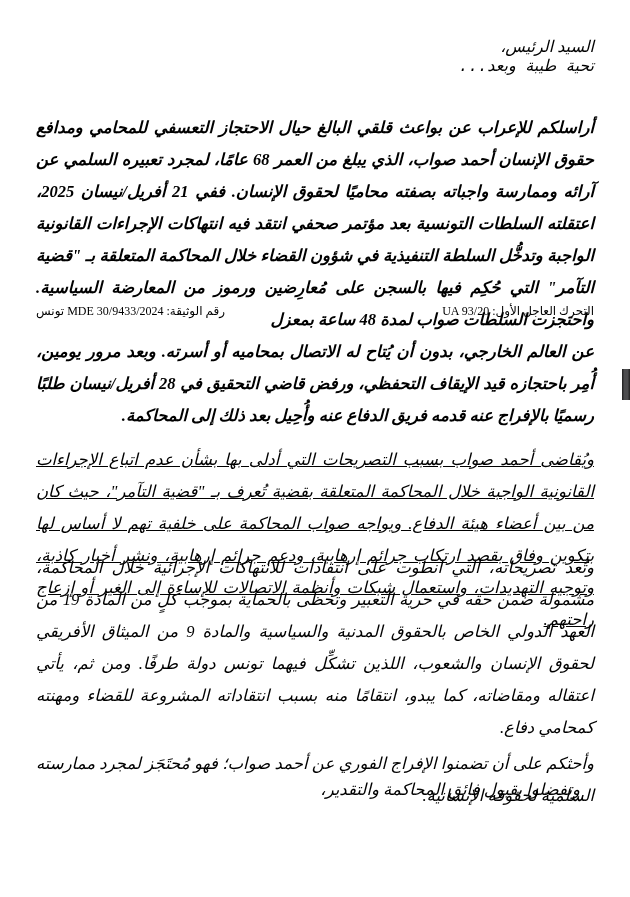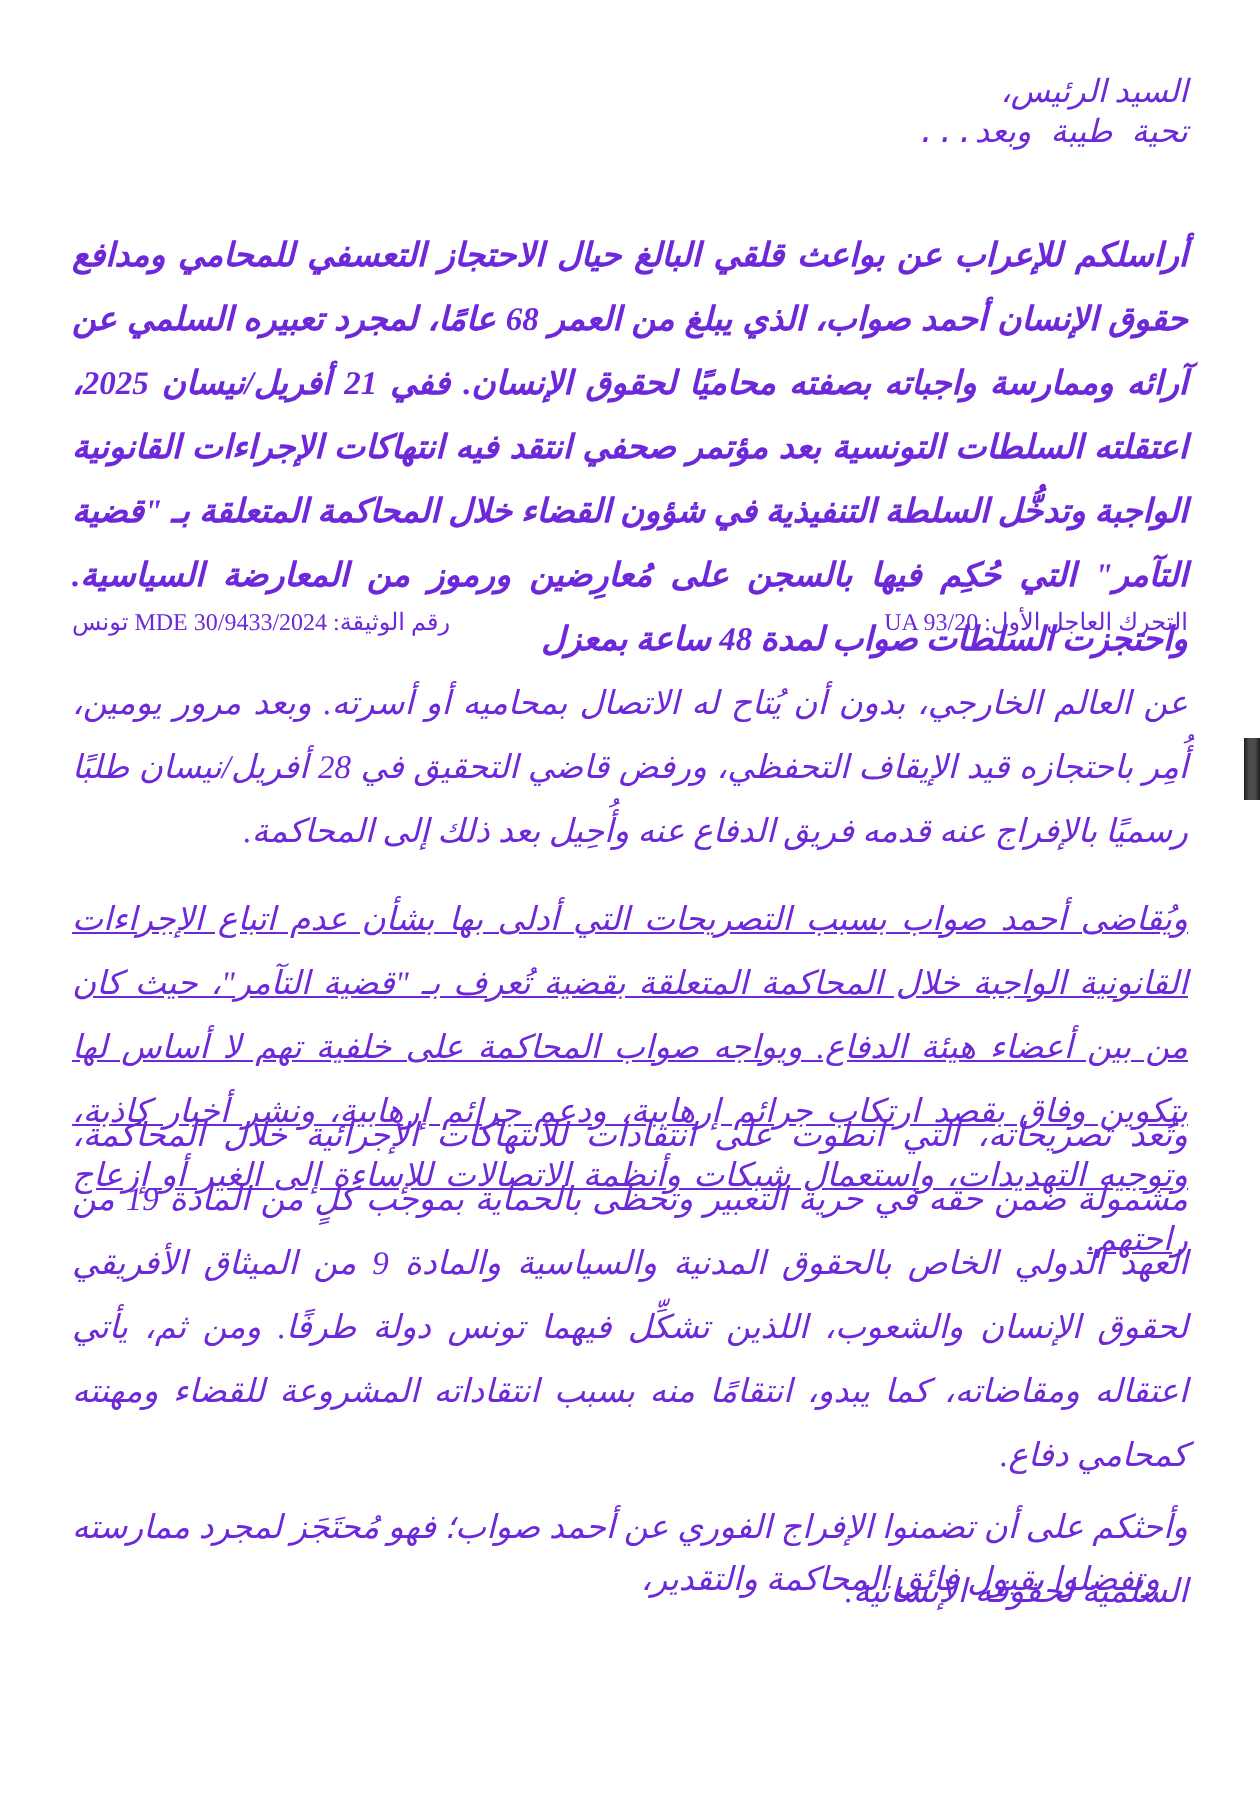--- a/index.html
+++ b/index.html
@@ -11,21 +11,21 @@
     height: 897px;
     background: #ffffff;
     overflow: hidden;
   }
   .page {
     position: relative;
     width: 630px;
     height: 897px;
     background: #ffffff;
     direction: rtl;
-    color: #6d28d9;
+    color: #000000;
     font-family: "Liberation Serif", "DejaVu Sans", serif;
     font-style: italic;
   }
   .block {
     position: absolute;
     right: 36px;
     left: 36px;
   }
   .greet {
     font-size: 16px;
@@ -44,21 +44,21 @@
   .p1 { top: 112px; font-weight: bold; }
   .meta-row {
     top: 302px;
     display: flex;
     justify-content: space-between;
     align-items: baseline;
     font-style: normal;
     font-size: 12px;
     line-height: 18px;
   }
-  .p1b { top: 336px; }
+  .p1b { top: 336px; font-weight: bold; }
   .p2  { top: 444px; text-decoration: underline; }
   .p3  { top: 552px; }
   .p4  { top: 748px; }
   .closing {
     top: 778px;
     font-size: 16.5px;
     line-height: 24px;
     text-align: right;
     padding-right: 14px;
   }

